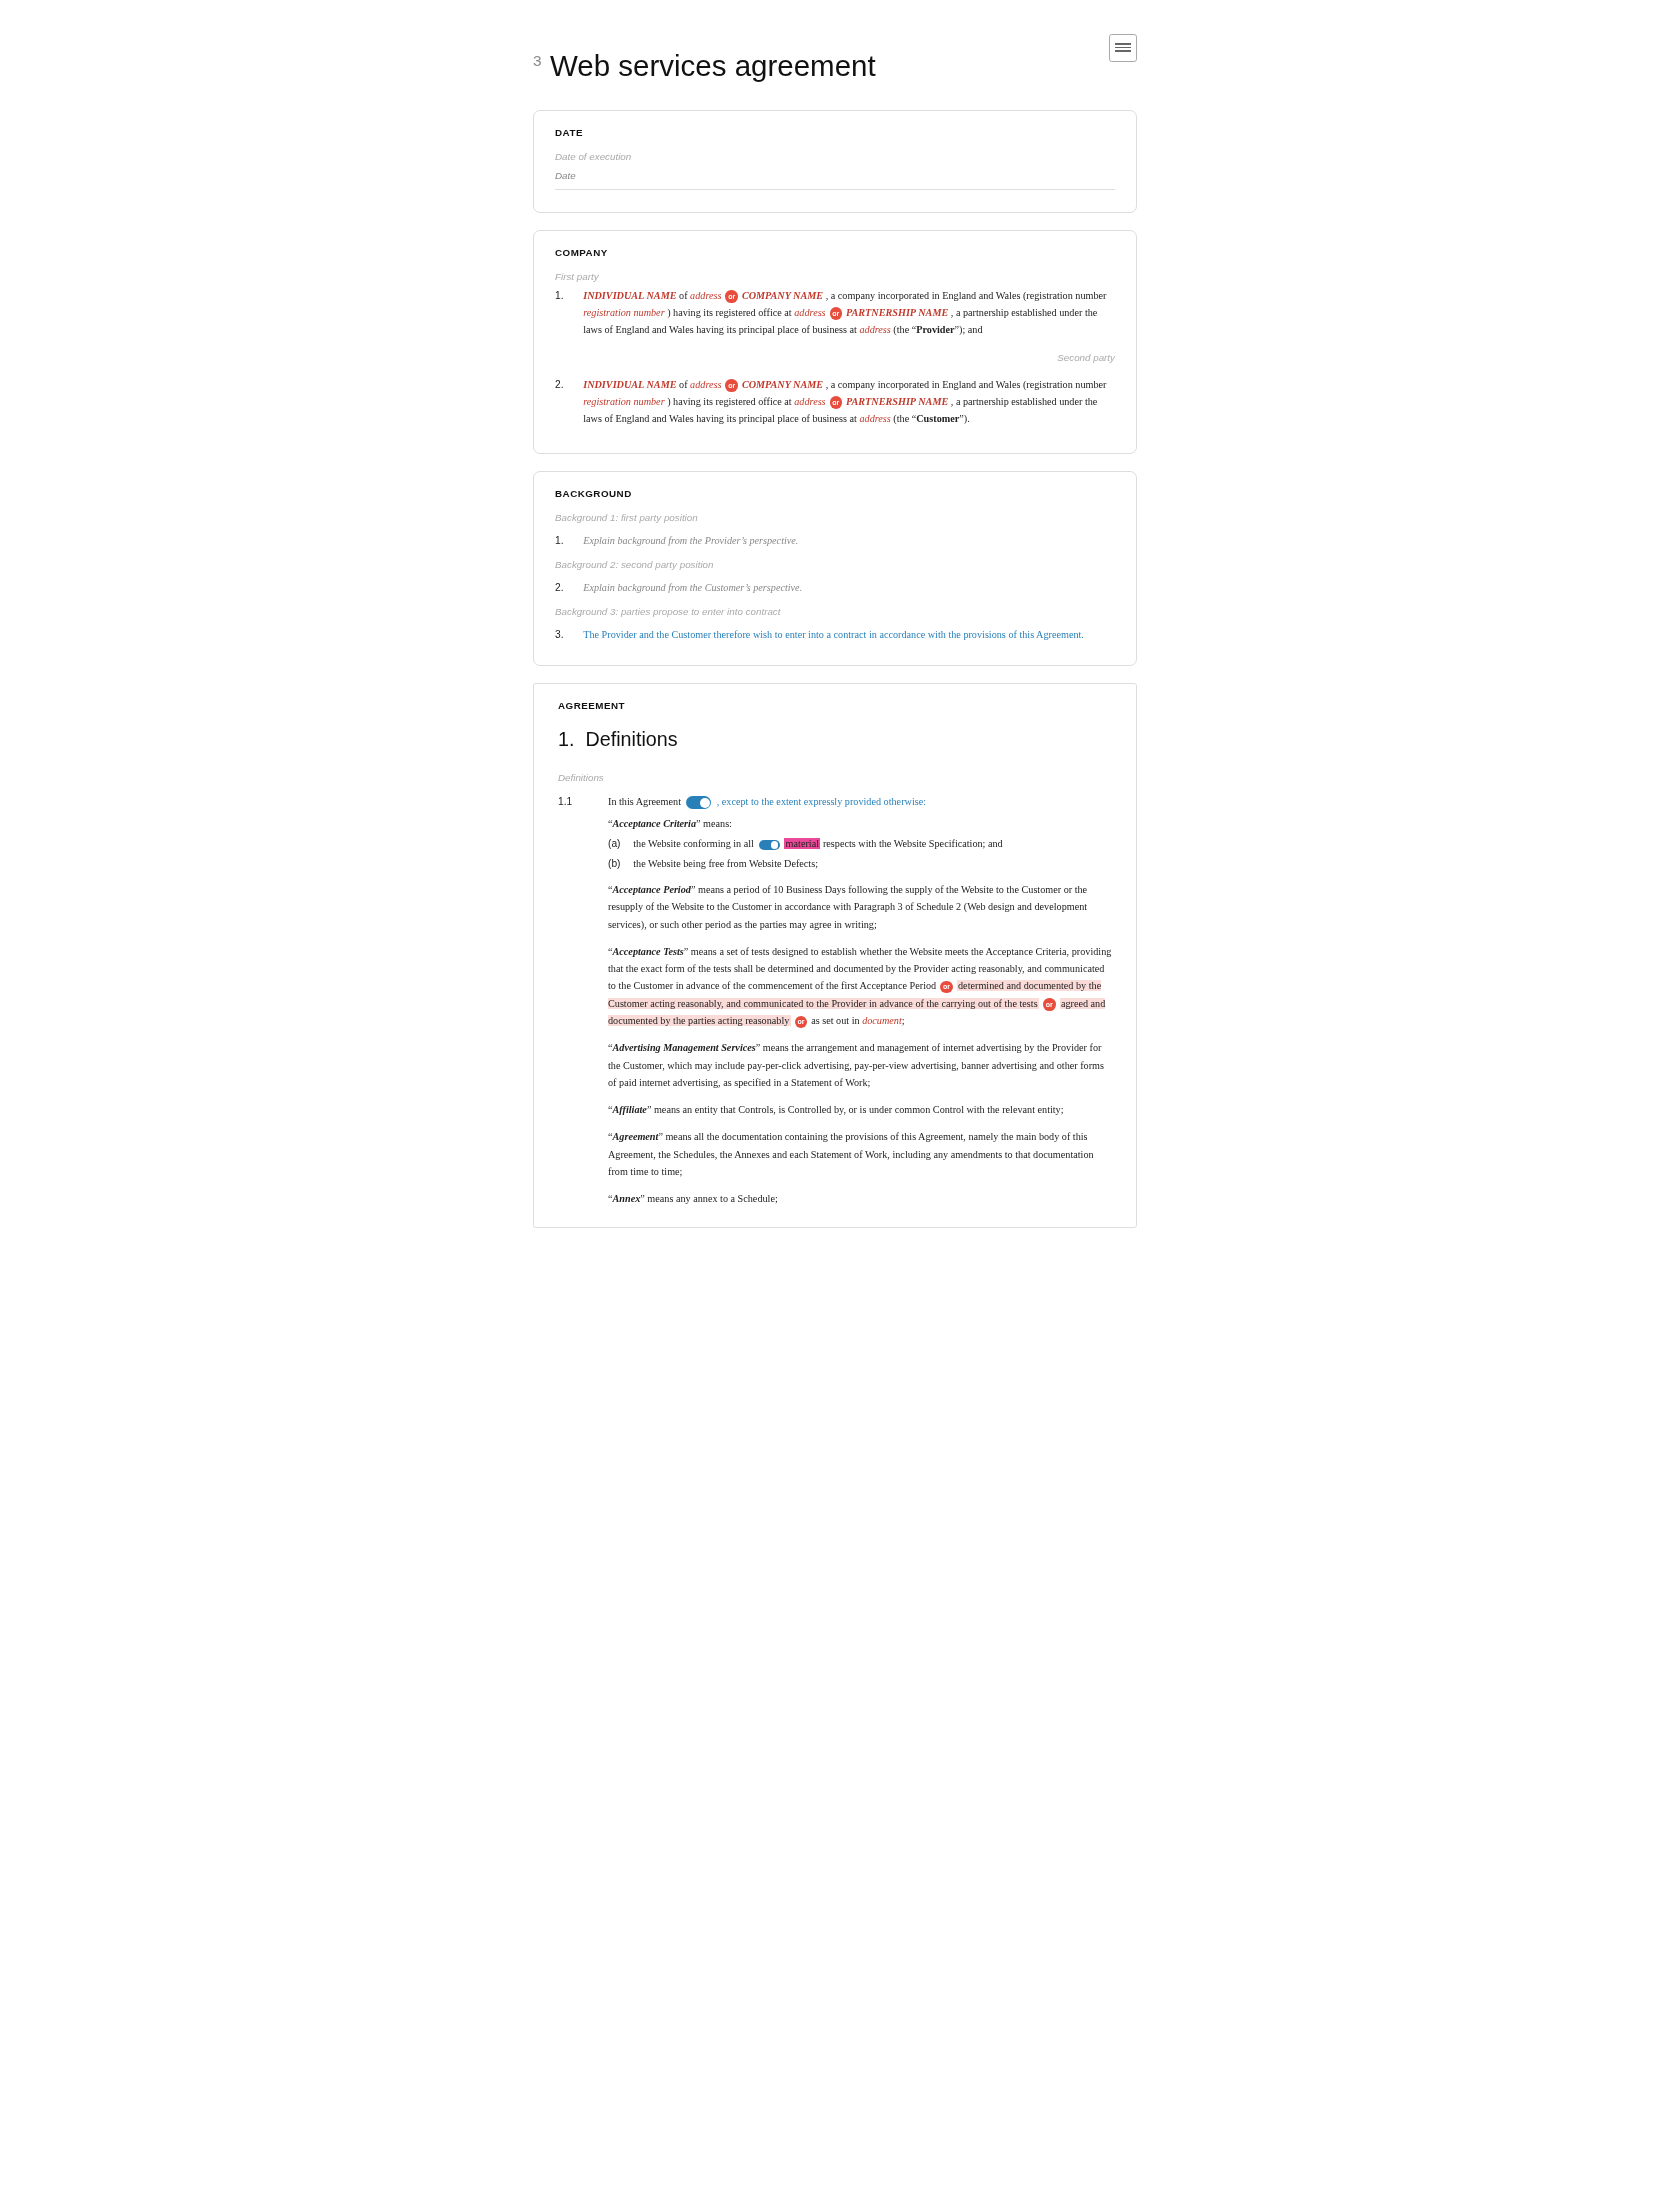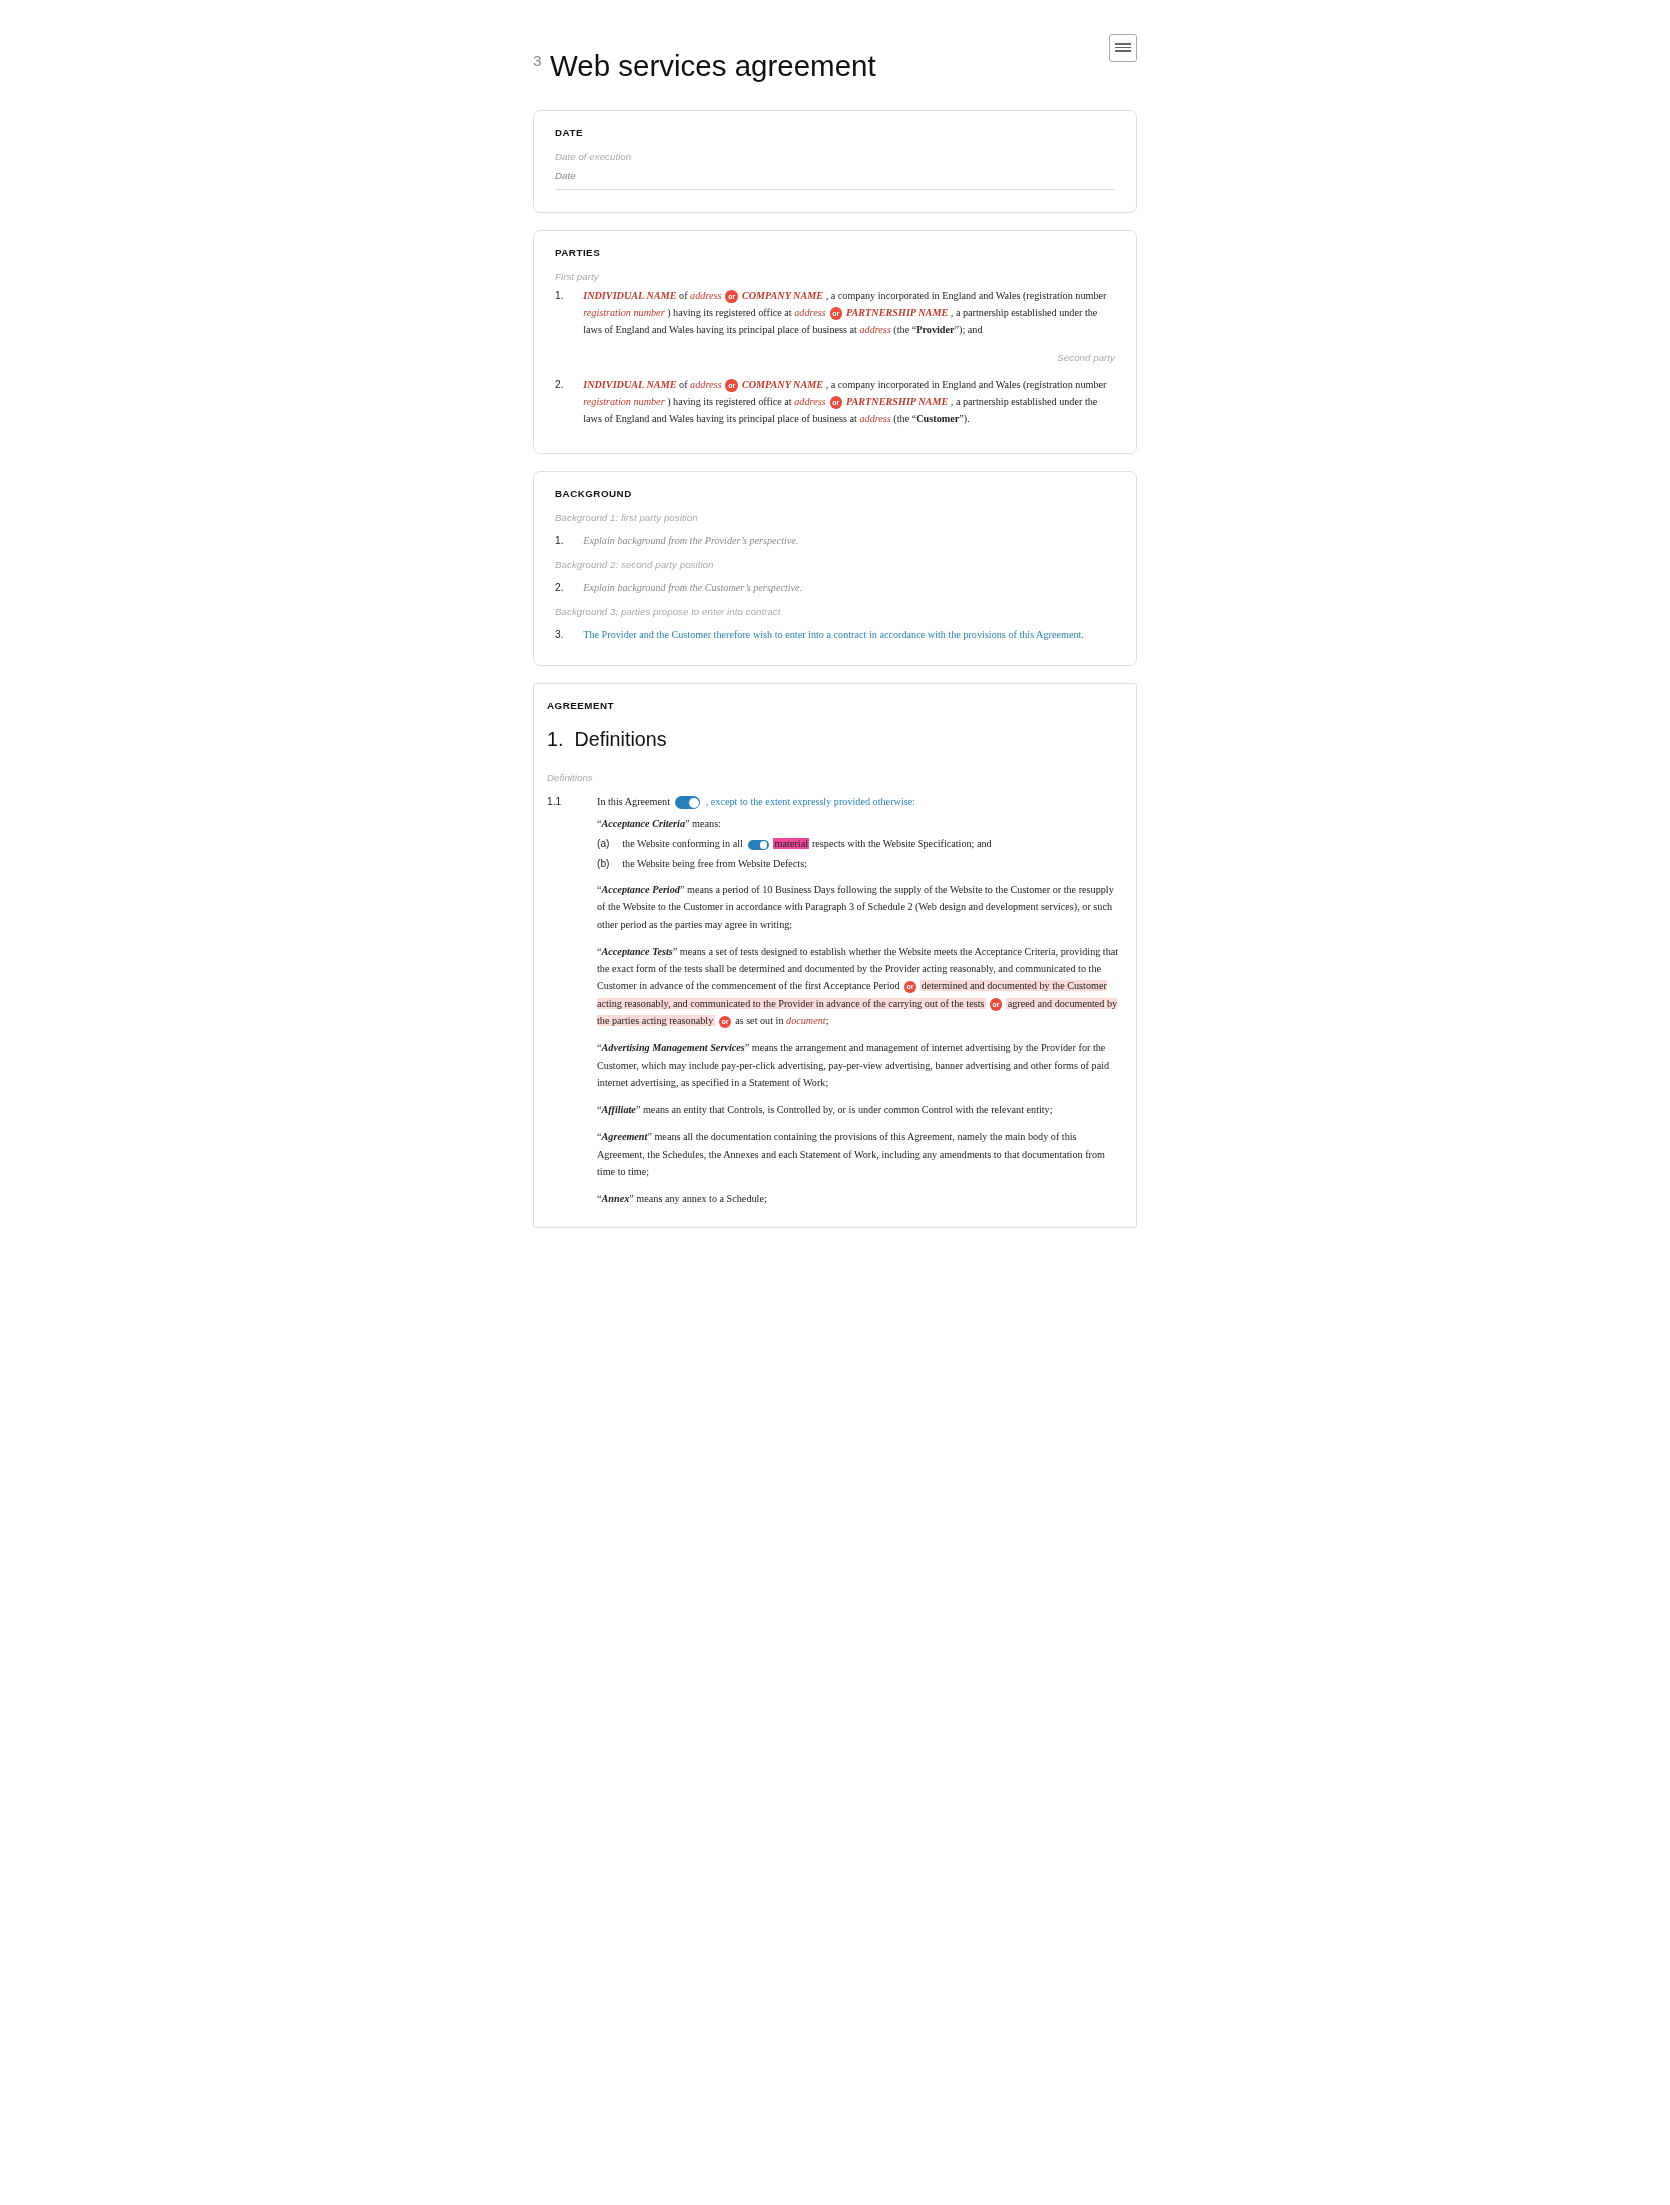--- a/index.html
+++ b/index.html
@@ -152,21 +152,21 @@
       color: #888;
       text-align: center;
     }
     .provider-text {
       color: #2980b9;
     }
     .agreement-section {
       border: 0.7px solid #ddd;
       border-radius: 2.8px;
       margin-bottom: 4px;
-      padding: 14px 13px;
+      padding: 14px 24px;
     }
     .agreement-heading {
       font-size: 9.8px;
       font-weight: 700;
       font-family: Arial, sans-serif;
       letter-spacing: 0.05em;
       color: #111;
       margin-bottom: 11.2px;
     }
     .definition-section-title {
@@ -291,21 +291,21 @@
   </div>
 </div>
 
 <div class="section-block">
   <div class="section-heading">DATE</div>
   <div class="field-label">Date of execution</div>
   <div class="field-value">Date</div>
 </div>
 
 <div class="section-block">
-  <div class="section-heading">PARTIES</div>
+  <div class="section-heading">COMPANY</div>
   <div class="field-label">First party</div>
   <ul class="parties-list">
     <li>
       <span class="num">1.</span>
       <span>
         <span class="highlight-name">INDIVIDUAL NAME</span>
         <span> of </span>
         <span class="highlight-italic">address</span>
         <span class="or-badge">or</span>
         <span class="highlight-name">COMPANY NAME</span>

